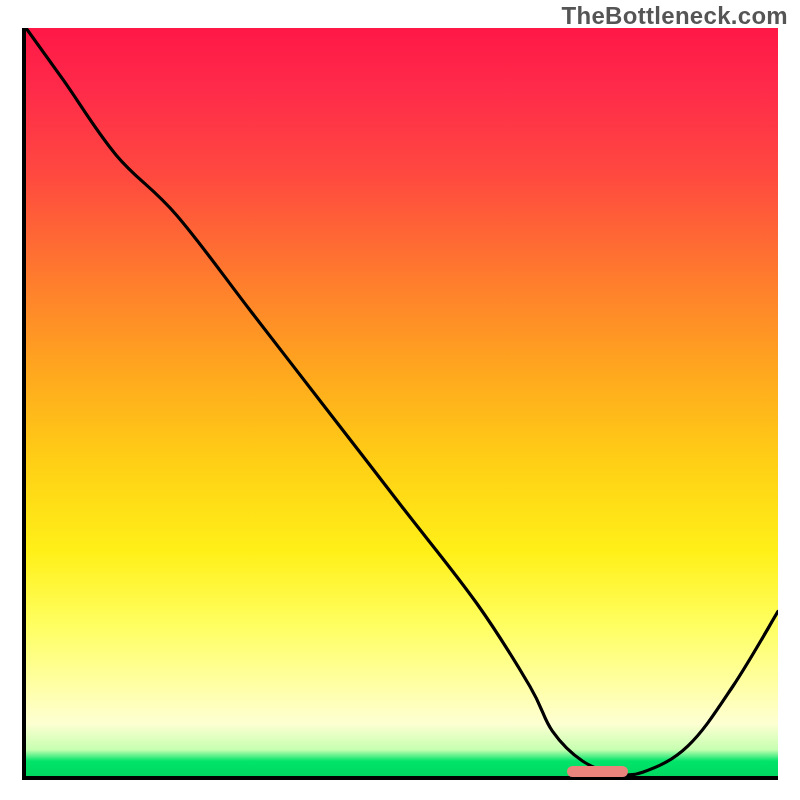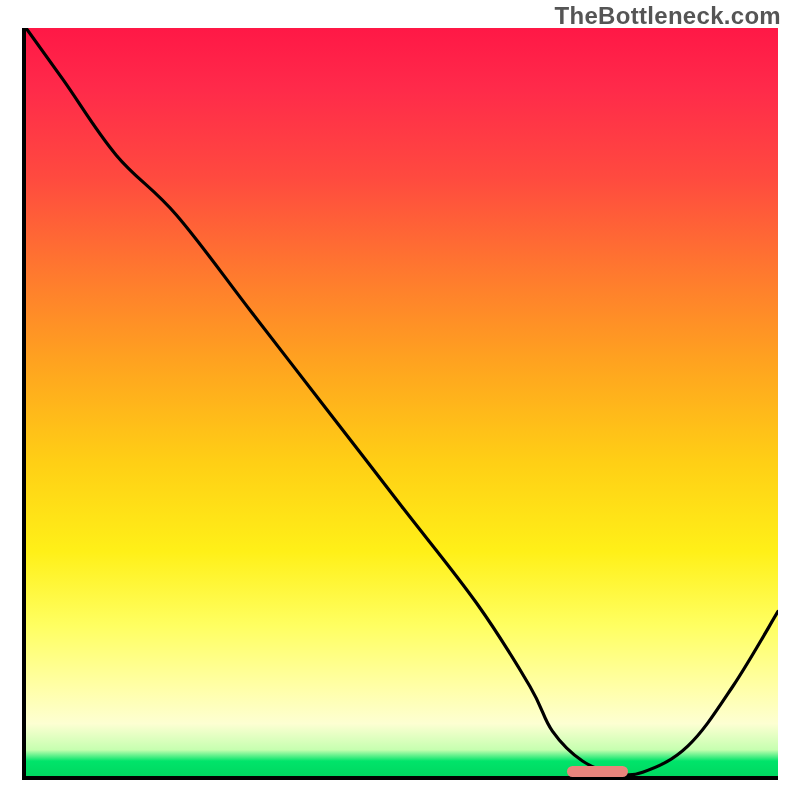--- a/index.html
+++ b/index.html
@@ -12,21 +12,21 @@
     overflow: hidden;
   }
   .wrap {
     position: relative;
     width: 800px;
     height: 800px;
   }
   .watermark {
     position: absolute;
     top: 2px;
-    right: 19px;
+    right: 12px;
     font-size: 24px;
     font-weight: bold;
     color: #555;
     letter-spacing: 0.3px;
     z-index: 10;
   }
   .plot-area {
     position: absolute;
     left: 22px;
     top: 28px;

